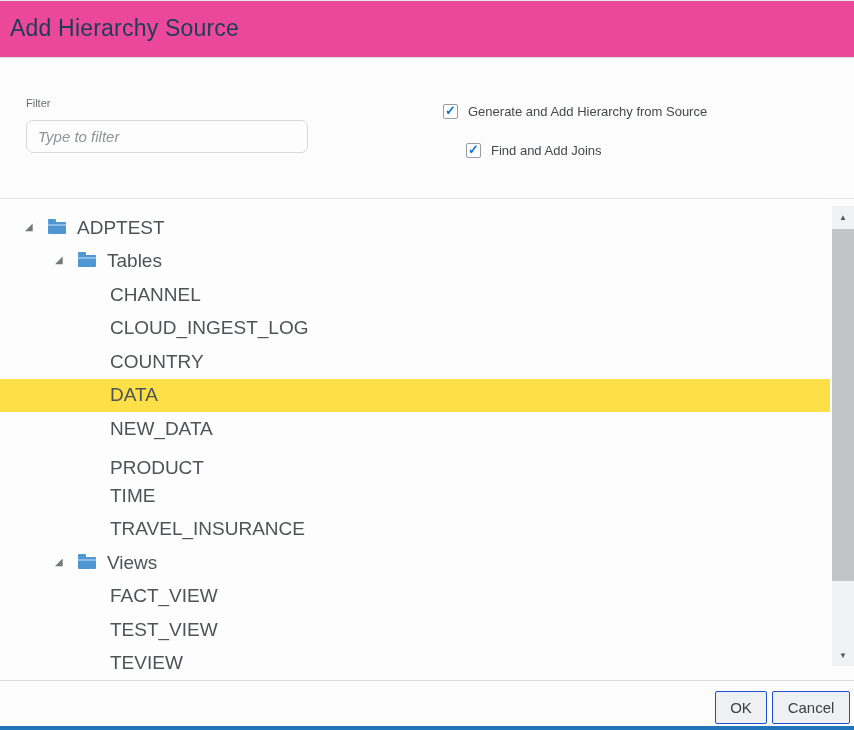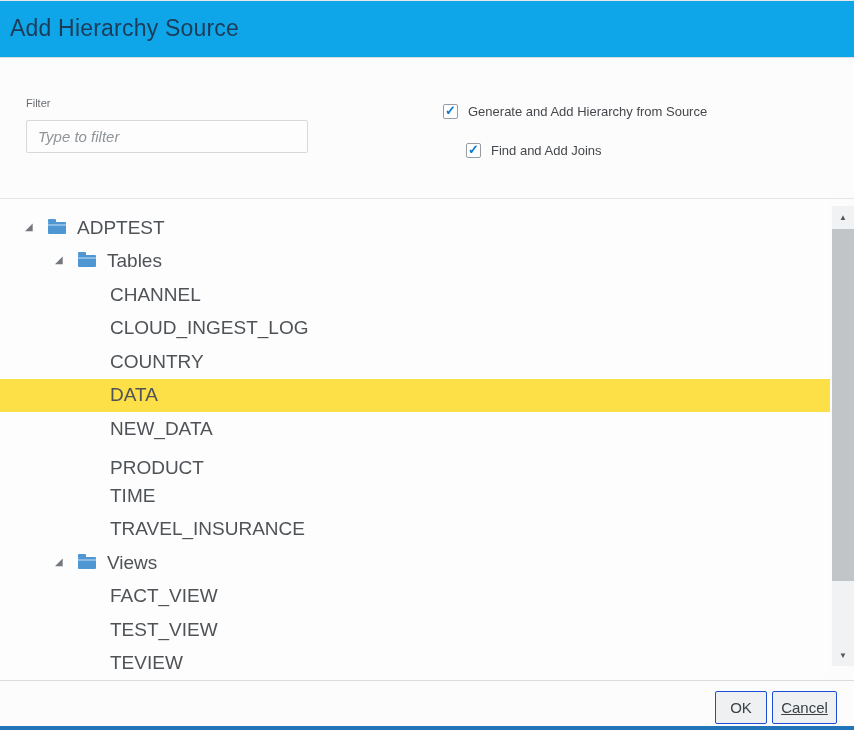--- a/index.html
+++ b/index.html
@@ -2,27 +2,27 @@
 <html><head>
 <meta charset="utf-8">
 <style>
   html,body{margin:0;padding:0;background:#ffffff;}
   .dialog{
     position:relative;width:854px;height:730px;background:#fcfcfc;
     font-family:"Liberation Sans", sans-serif;box-sizing:border-box;
     border-top:1px solid #e6e7e8;overflow:hidden;
   }
   
-  .header{position:absolute;top:0;left:0;right:0;height:56px;border-bottom:1px solid #dadcde;background:#0ea5e9;}
+  .header{position:absolute;top:0;left:0;right:0;height:56px;border-bottom:1px solid #dadcde;background:#ec4899;}
   .title{margin:0;position:absolute;left:10px;top:14px;font-size:23px;font-weight:400;color:#1d3c58;letter-spacing:.2px;}
   
   .filter-label{position:absolute;left:26px;top:96px;font-size:11px;color:#696d71;}
   .filter-input{
     position:absolute;left:26px;top:119px;width:282px;height:33px;box-sizing:border-box;
-    border:1px solid #d6d9db;background:#fdfdfd;border-radius:2px;padding:0 11px;
+    border:1px solid #d6d9db;background:#fdfdfd;border-radius:7px;padding:0 11px;
     font-family:"Liberation Sans", sans-serif;font-size:15px;color:#a16207;outline:none;
   }
   .filter-input::placeholder{font-style:italic;color:#8f9498;}
   
   .cb{position:absolute;display:flex;align-items:center;}
   .cb1{left:443px;top:103px;}
   .cb2{left:466px;top:142px;}
   .cb .box{
     width:15px;height:15px;box-sizing:border-box;border:1px solid #979da2;background:#ffffff;
     border-radius:2px;display:flex;align-items:center;justify-content:center;flex:none;
@@ -47,21 +47,21 @@
   .sb-down{bottom:0;}
   .sb-thumb{position:absolute;left:0;right:0;top:23px;height:352px;background:#c2c5c8;}
   
   .footer-divider{position:absolute;left:0;right:0;top:679px;height:1px;background:#dadcde;}
   .btn{
     position:absolute;top:690px;height:33px;box-sizing:border-box;border:1px solid #1d4ed8;
     background:#eef0f2;border-radius:2px;font-family:"Liberation Sans", sans-serif;
     font-size:15px;color:#3c4043;display:flex;align-items:center;justify-content:center;cursor:pointer;
   }
   .btn-ok{left:715px;width:52px;}
-  .btn-cancel{left:772px;width:65px;text-decoration:underline;}
+  .btn-cancel{left:772px;width:78px;}
   .accent-bar{position:absolute;left:0;right:0;bottom:0;height:4px;background:#2174b8;}
 </style>
 </head>
 <body>
 
 <div class="dialog">
 
   <div class="header">
     <h1 class="title">Add Hierarchy Source</h1>
   </div>

